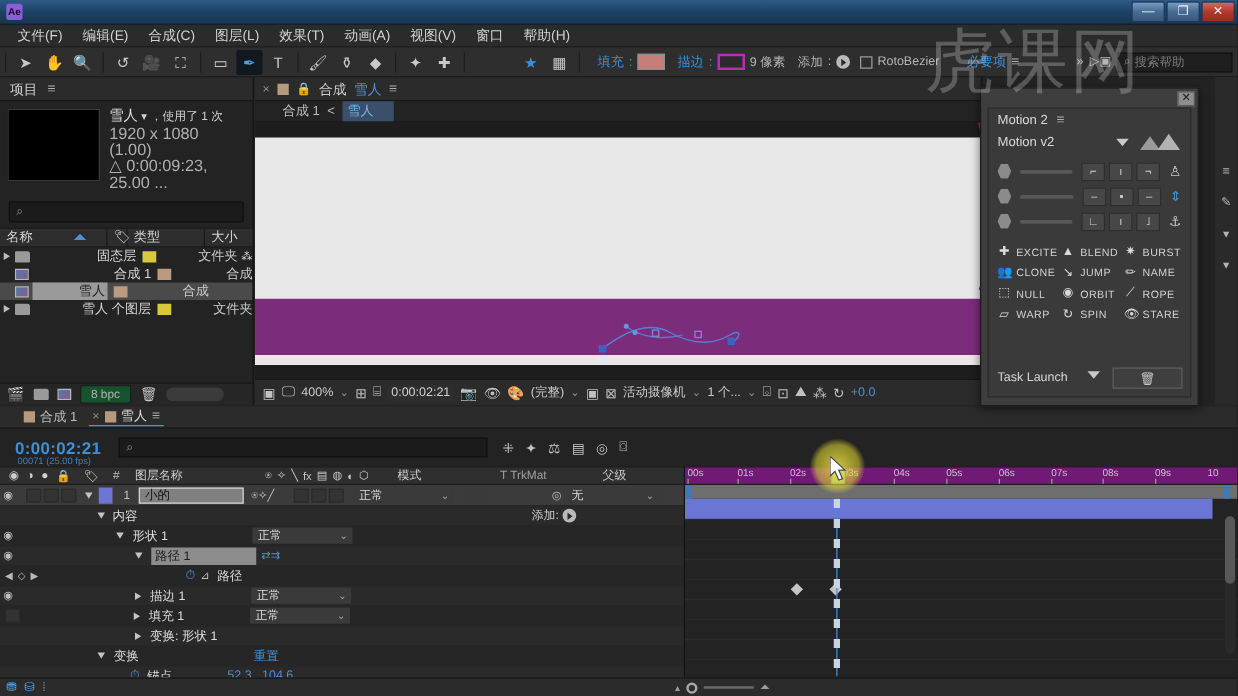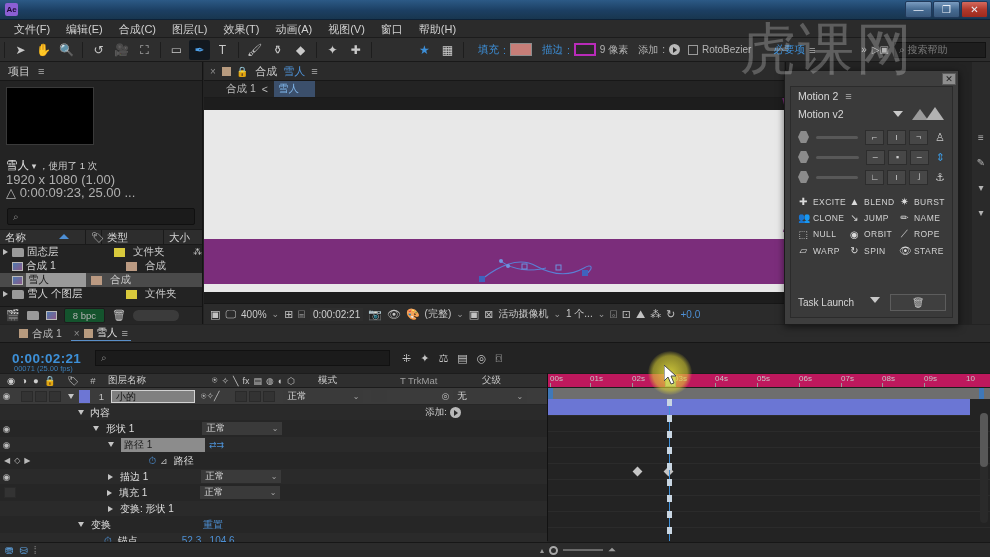--- a/index.html
+++ b/index.html
@@ -90,21 +90,21 @@
     position: absolute; left: 0; top: 0; width: 203px; height: 262px;
     background: #232323; border-right: 1px solid #141414;
     display: flex; flex-direction: column;
   }
   .panel-tabbar {
     height: 19px; background: #2b2b2b; display: flex; align-items: center;
     padding-left: 8px; gap: 8px; border-bottom: 1px solid #171717;
   }
   .panel-tab-title { font-size: 11px; color: #cfcfcf; }
   .hamburger { color: #b0b0b0; font-size: 11px; }
-  .proj-preview { display: flex; padding: 6px 6px 3px 6px; gap: 14px; flex-direction: column; }
+  .proj-preview { display: flex; padding: 6px 6px 3px 6px; gap: 7px; }
   .thumb { width: 88px; height: 58px; background: #000; border: 1px solid #3a3a3a; }
   .proj-meta { font-size: 10px; color: #d0d0d0; line-height: 13px; }
   .proj-meta .dim, .proj-meta .dur { color: #b0b0b0; font-size: 13px; }
   .proj-search {
     margin: 6px 7px 4px 7px; height: 17px; background: #1b1b1b;
     border: 1px solid #101010; border-radius: 2px; display: flex;
     align-items: center; padding-left: 5px; color: #8a8a8a; font-size: 10px;
   }
   .proj-cols {
     display: flex; height: 16px; background: #2d2d2d; align-items: center;
@@ -114,21 +114,21 @@
   .proj-cols div { border-right: 1px solid #1a1a1a; height: 16px; line-height: 16px; padding-left: 5px; }
   .col-name { width: 86px; position: relative; }
   .col-tag { width: 16px; }
   .col-type { width: 62px; }
   .col-size { width: 38px; border-right: none !important; }
   .sort-tri {
     position: absolute; right: 16px; top: 5px; width: 0; height: 0;
     border-left: 5px solid transparent; border-right: 5px solid transparent;
     border-bottom: 5px solid #4d8ed4;
   }
-  .proj-list { flex: 1; overflow: hidden; }
+  .proj-list { flex: 1; overflow: hidden; text-align: right; }
   .proj-row {
     height: 14px; display: flex; align-items: center; font-size: 10.5px;
     color: #d5d5d5; padding-left: 3px; gap: 3px;
   }
   .proj-row.sel { background: #4a4a4a; }
   .tri-r { width:0;height:0;border-top:3.5px solid transparent;border-bottom:3.5px solid transparent;border-left:5px solid #bdbdbd; margin-right:1px;}
   .tri-spacer { width: 6px; }
   .folder-ico { width: 12px; height: 9px; background: #9a9a9a; border-radius: 1px 2px 1px 1px; }
   .comp-ico { width: 11px; height: 9px; background: linear-gradient(135deg,#4e7ab0,#8a5a8a); border: 1px solid #b9b9b9; }
   .pname { flex: 1; }
@@ -331,21 +331,21 @@
   .label-hl { background: #8c8c8c; color: #1a1a1a; padding: 0 3px;}
   .blue-link { color: #4d90d4; font-size: 10px; }
   .val-blue { color: #4d90d4; font-size: 10px; }
   .add-lbl { color: #cfcfcf; font-size: 9.5px; margin-left: auto; margin-right: 86px; display:flex; align-items:center; gap:3px;}
   .kf-nav { display: flex; align-items: center; gap: 4px; padding-left: 4px; color: #b9b9b9; font-size: 8px;}
   .stopwatch { color: #4d90d4; font-size: 10px; }
 
   
   .tl-right { flex: 1; position: relative; background: #232323; }
   .ruler {
-    height: 15px; background: #be185d; position: relative;
+    height: 15px; background: #701a75; position: relative;
     border-top: 1px solid #1c1c1c; border-bottom: 1px solid #1c1c1c;
   }
   .tick { position: absolute; top: 0; font-size: 8px; color: #c6c6c6; }
   .tickmark { position: absolute; bottom: 0; width: 1px; height: 4px; background: #9a9a9a; }
   .workbar { height: 11px; background: #6e6e6e; position: relative; }
   .wb-end { position:absolute; top:0; width:5px; height:11px; background:#3f78b8;}
   .grid-area { position: relative; height: 142px; }
   .grow { height: 16px; border-bottom: 1px solid #2b2b2b; position: relative; }
   .grow.bar { height: 17px; background: #6b76d4; border-bottom: 1px solid #2b2b2b; }
   .cti {

